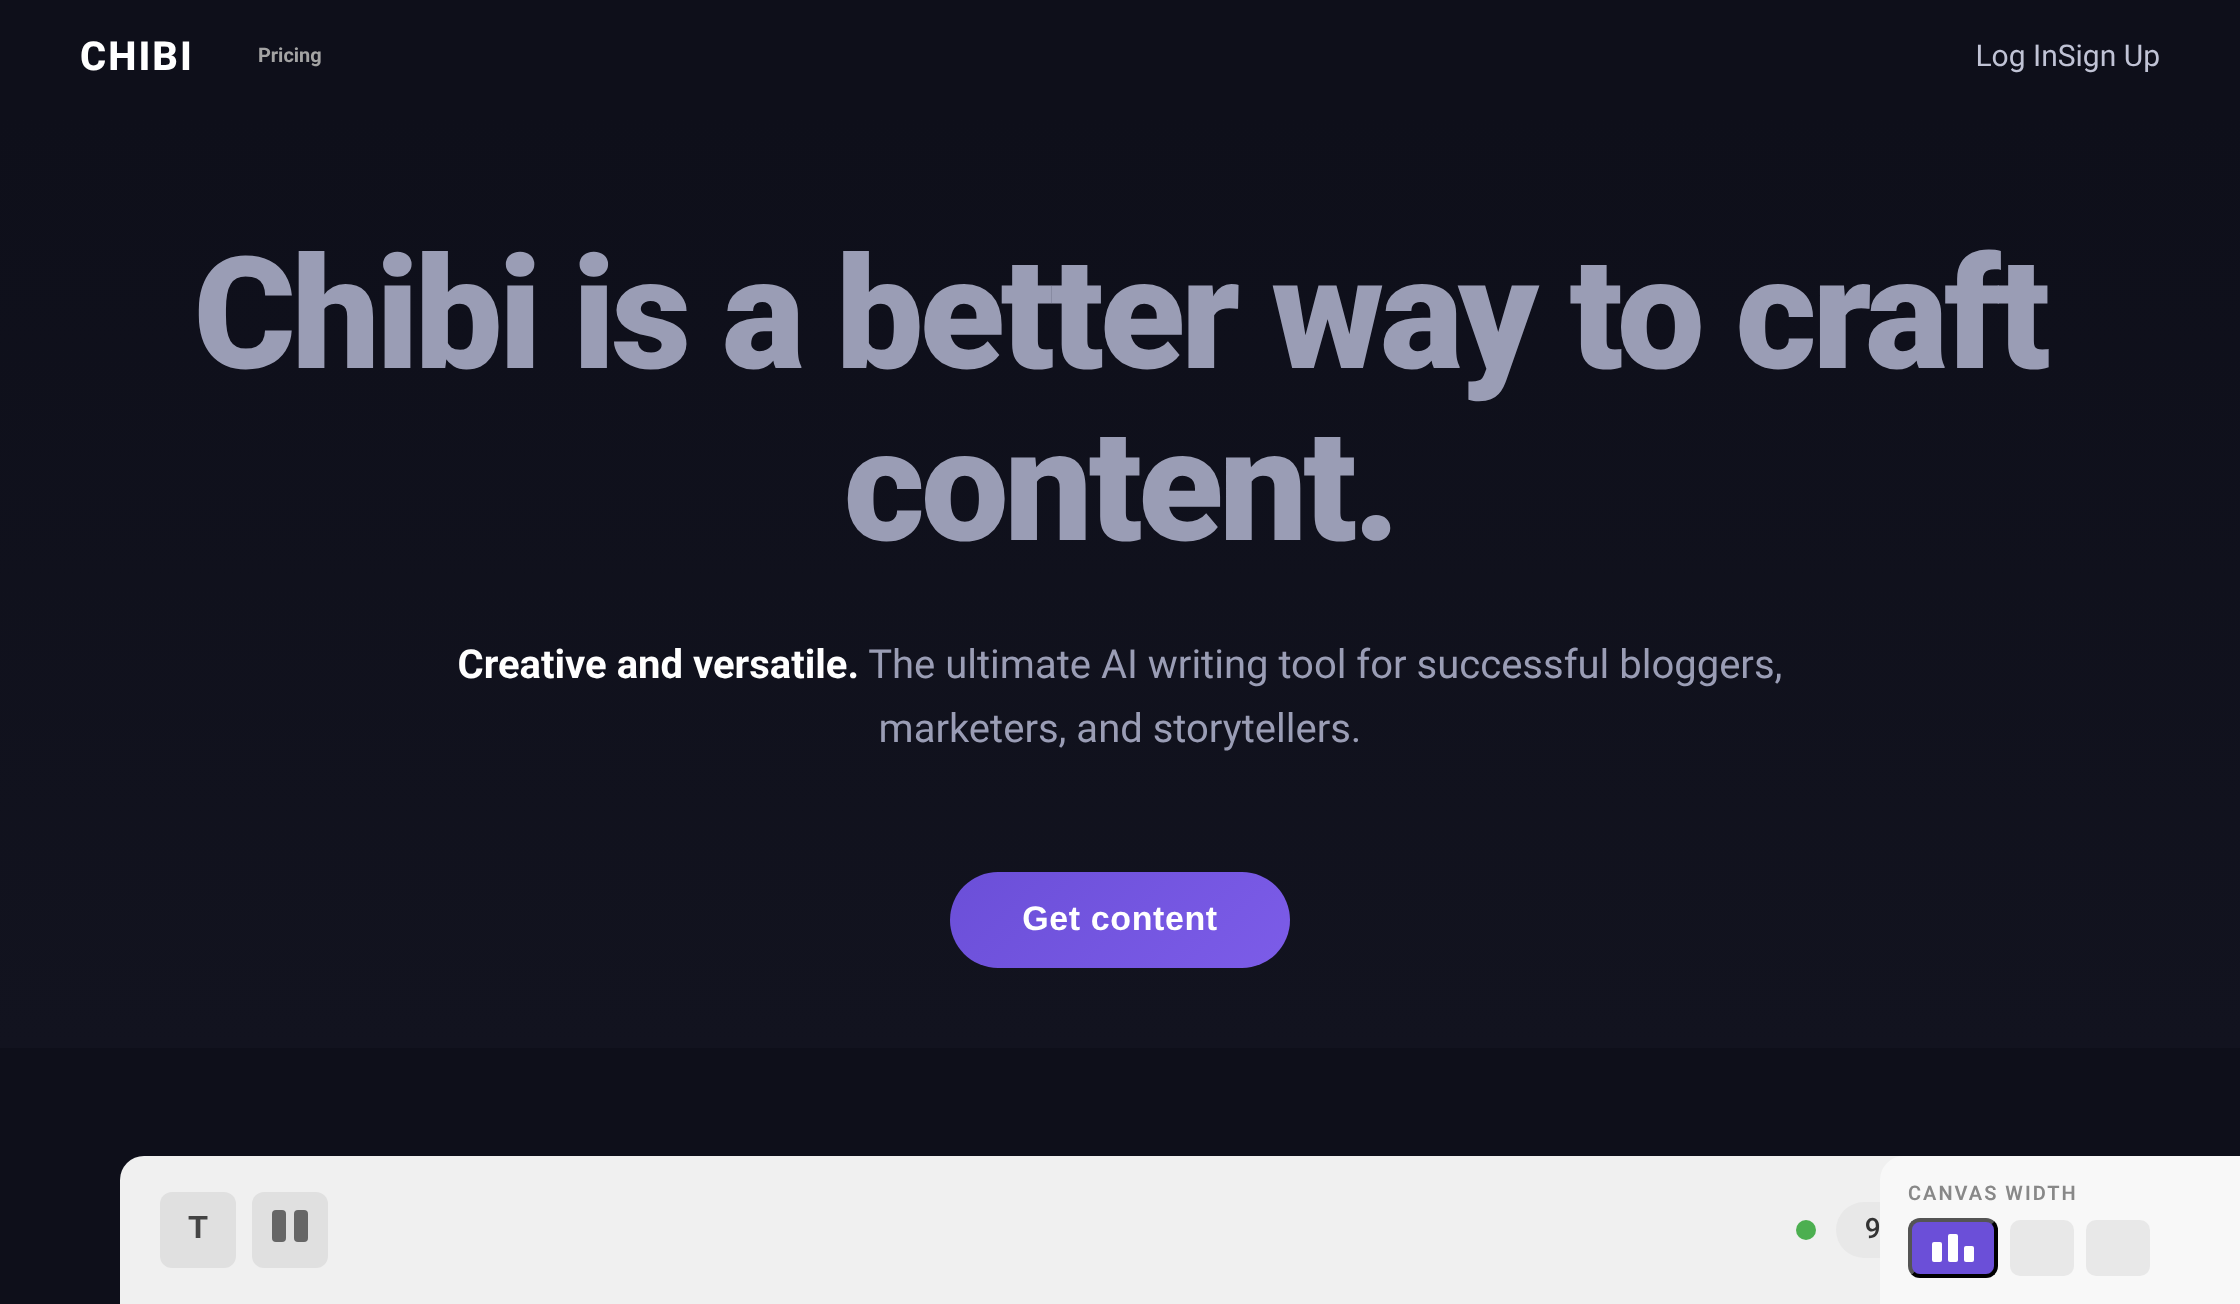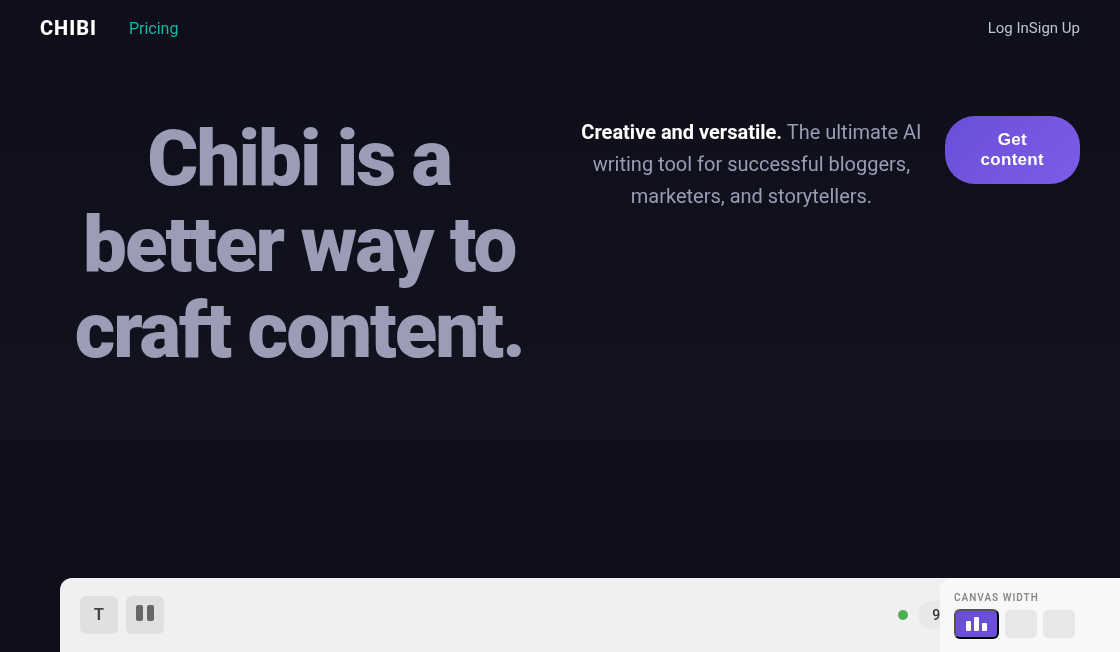--- a/index.html
+++ b/index.html
@@ -35,43 +35,44 @@
     }
 
     .logo {
       font-size: 20px;
       font-weight: 800;
       color: #ffffff;
       letter-spacing: 1px;
     }
 
     .nav-link {
-      font-size: 16px;
-      color: #14b8a6;
+      font-size: 10px;
+      color: #a3a3a3;
       text-decoration: none;
       cursor: pointer;
+      font-weight: bold;
     }
 
     .navbar-right {
       display: flex;
       align-items: center;
     }
 
     .nav-action {
       font-size: 15px;
       color: #c0c3d5;
       cursor: pointer;
       text-decoration: none;
     }
 
     
     .hero {
       display: flex;
-      flex-direction: row;
-      align-items: flex-start;
+      flex-direction: column;
+      align-items: center;
       justify-content: center;
       text-align: center;
       padding: 60px 40px 40px;
       background: linear-gradient(180deg, #0e0f1a 0%, #12131f 100%);
     }
 
     .hero-title {
       font-size: 78px;
       font-weight: 900;
       line-height: 1.1;
@@ -79,21 +80,21 @@
       max-width: 980px;
       letter-spacing: -2px;
       margin-bottom: 28px;
     }
 
     .hero-subtitle {
       font-size: 20px;
       color: #9a9db5;
       max-width: 680px;
       line-height: 1.6;
-      margin-bottom: 40px;
+      margin-bottom: 56px;
     }
 
     .hero-subtitle strong {
       color: #ffffff;
     }
 
     .cta-button {
       background: linear-gradient(135deg, #6b4fd8, #7c5ce8);
       color: #fff;
       border: none;

